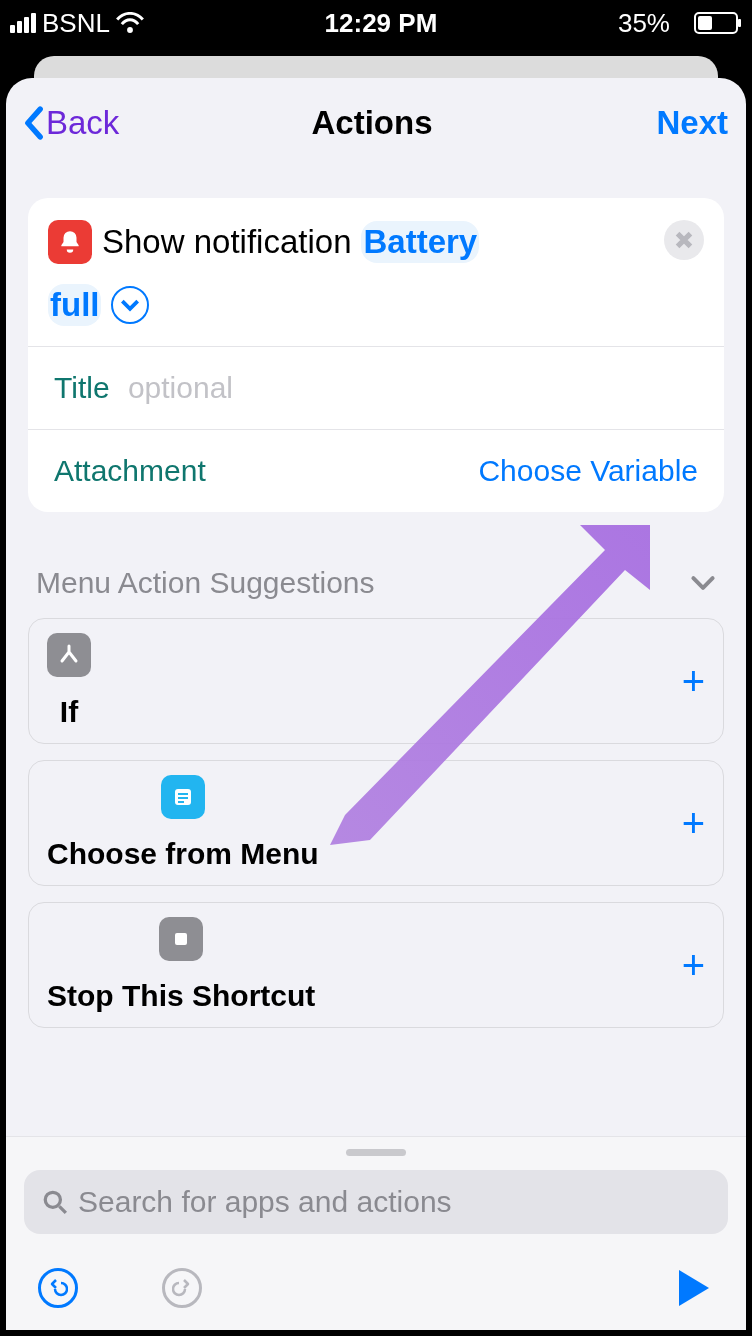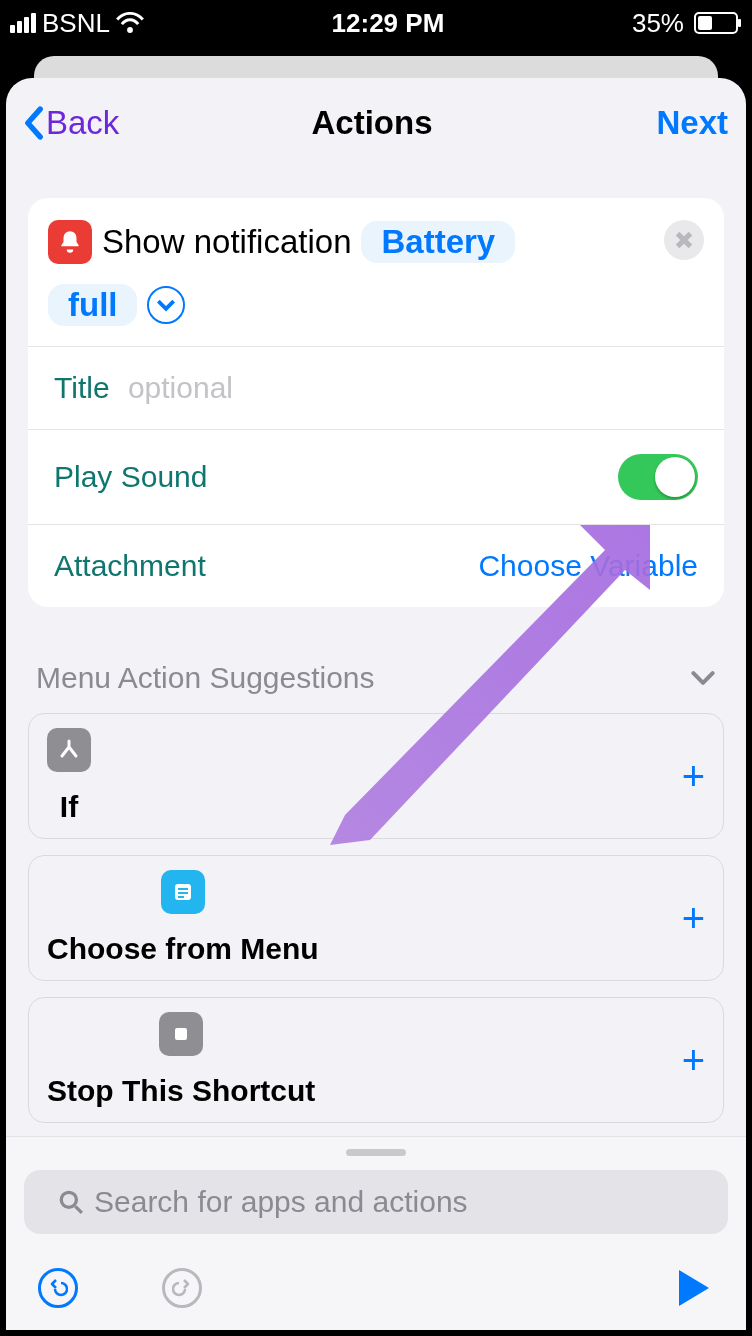--- a/index.html
+++ b/index.html
@@ -6,21 +6,21 @@
   html, body { width: 752px; height: 1336px; font-family: -apple-system, 'Helvetica Neue', Arial, sans-serif; background: #d8c5e0; }
   .device {
     width: 752px; height: 1336px; background: #000; position: relative; overflow: hidden;
   }
   
   .status-bar {
     height: 46px; display: flex; align-items: center; justify-content: space-between;
     color: #fff; padding: 0 14px 0 10px; font-size: 26px; font-weight: 500;
   }
   .status-left { display: flex; align-items: center; gap: 6px; }
-  .status-right { display: flex; align-items: center; gap: 6px; justify-content: center; }
+  .status-right { display: flex; align-items: center; gap: 20px; justify-content: center; }
   .bars { display: inline-flex; align-items: flex-end; gap: 2px; }
   .bars span { width: 5px; background: #fff; border-radius: 1px; }
   .bars span:nth-child(1){height:8px}
   .bars span:nth-child(2){height:12px}
   .bars span:nth-child(3){height:16px}
   .bars span:nth-child(4){height:20px}
   .wifi-icon { width:28px; height:22px; }
   .battery-wrap { display:flex; align-items:center; }
   .battery-shell { width:44px; height:22px; border:2px solid #fff; border-radius:5px; position:relative; margin-left:4px; }
   .battery-shell::after { content:""; position:absolute; right:-5px; top:5px; width:3px; height:8px; background:#fff; border-radius:1px;}
@@ -42,21 +42,21 @@
   .nav-back { display:flex; align-items:center; color:#6d28d9; font-size:33px; gap:2px; }
   .nav-title { position:absolute; left:0; right:8px; text-align:center; font-size:33px; font-weight:600; color:#000; pointer-events:none;}
   .nav-next { color:#0079ff; font-size:33px; font-weight:600; }
   .content { flex:1; overflow:auto; padding: 30px 22px 0 22px; }
   
   .card { background:#fff; border-radius:20px; overflow:hidden; }
   .card-head { padding: 22px 20px 20px 20px; display:flex; flex-wrap:wrap; align-items:center; gap:10px 10px; position:relative;}
   .app-icon { width:44px; height:44px; background:#eb3b35; border-radius:10px; display:flex; align-items:center; justify-content:center; }
   .app-icon svg{ width:26px; height:26px; fill:#fff;}
   .action-text { font-size:33px; font-weight:500; color:#000; }
-  .pill { background:#eaf4fd; color:#0079ff; font-size:33px; font-weight:600; padding: 2px 20px; border-radius:16px;}
+  .pill { background:#eaf4fd; color:#0079ff; font-size:33px; font-weight:600; padding: 2px 2px; border-radius:16px;}
   .expand-btn {
     width:38px; height:38px; border:2.5px solid #0079ff; border-radius:50%;
     display:flex; align-items:center; justify-content:center;
   }
   .expand-btn svg { width:18px; height:18px; stroke:#0079ff; stroke-width:3; fill:none;}
   .close-btn {
     position:absolute; right:20px; top:22px; width:40px; height:40px;
     background:#e9e9ec; border-radius:50%; display:flex; align-items:center; justify-content:center;
   }
   .close-btn svg { width:18px; height:18px; stroke:#b8b8be; stroke-width:4; fill:none; }
@@ -74,21 +74,21 @@
   .sugg-icon.gray{ background:#8e8e93; }
   .sugg-icon.blue{ background:#22b5f0; }
   .sugg-name{ font-size:30px; font-weight:700; color:#000;}
   .plus { color:#0079ff; font-size:40px; font-weight:300; line-height:1; }
   
   .bottom-panel {
     border-top:1px solid #e4e4e8; background:#f6f6f8; padding: 12px 18px 0 18px;
   }
   .grabber { width:60px; height:7px; border-radius:4px; background:#c9c9cd; margin: 0 auto 14px auto;}
   .search {
-    background:#e3e3e8; border-radius:16px; height:64px; display:flex; align-items:center; padding:0 34px; gap:10px;
+    background:#e3e3e8; border-radius:16px; height:64px; display:flex; align-items:center; padding:0 18px; gap:10px;
     color:#8a8a90; font-size:30px; margin-bottom: 24px;
   }
   .search svg{ width:26px; height:26px; stroke:#8a8a90; stroke-width:3; fill:none;}
   .toolbar { display:flex; align-items:center; justify-content:space-between; padding: 8px 12px 20px 12px;}
   .t-btn { width:44px; height:44px; display:flex; align-items:center; justify-content:center;}
   .undo-circle { width:40px; height:40px; border:3px solid #0079ff; border-radius:50%; display:flex; align-items:center; justify-content:center;}
   .undo-circle.disabled{ border-color:#b8b8be; }
   .play-tri { width:0; height:0; border-left:30px solid #0079ff; border-top:18px solid transparent; border-bottom:18px solid transparent;}
   
   .annot-arrow {
@@ -167,26 +167,20 @@
           </div>
         </div>
 
         <div class="row">
           <div>
             <span class="row-label">Title</span>
             <span class="row-placeholder">optional</span>
           </div>
         </div>
 
-        <div class="row">
-          <span class="row-label">Play Sound</span>
-          <div class="switch">
-            <div class="switch-knob"></div>
-          </div>
-        </div>
 
         <div class="row">
           <span class="row-label">Attachment</span>
           <span class="row-link">Choose Variable</span>
         </div>
       </div>
 
       <div class="section-header">
         <span>Menu Action Suggestions</span>
         <svg width="26" height="16" viewBox="0 0 14 10">

